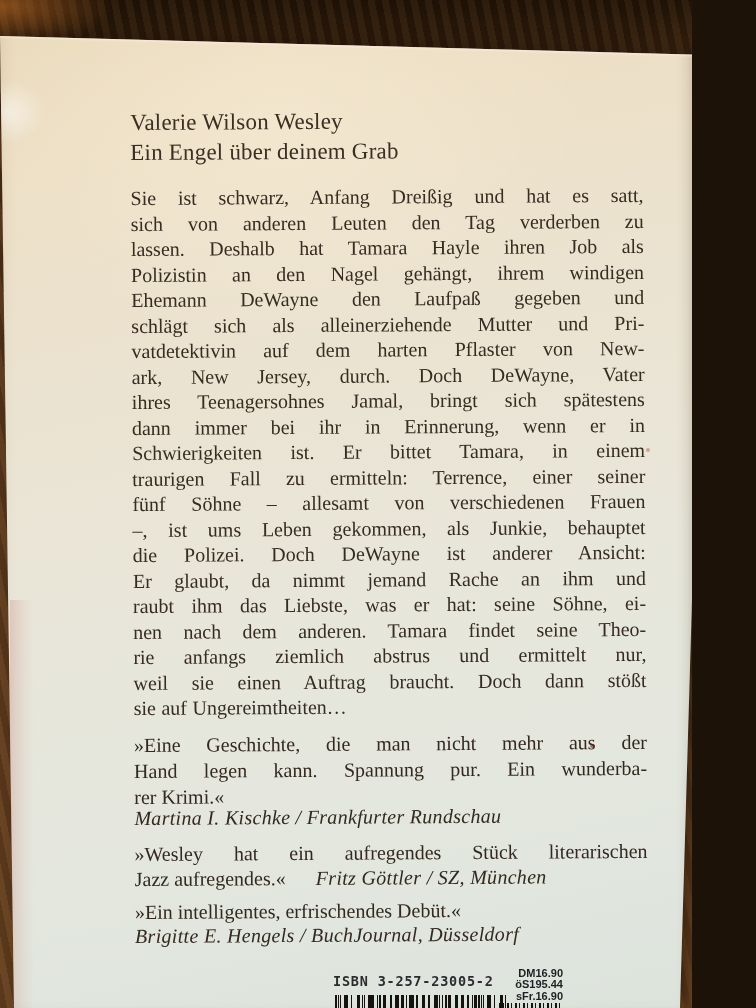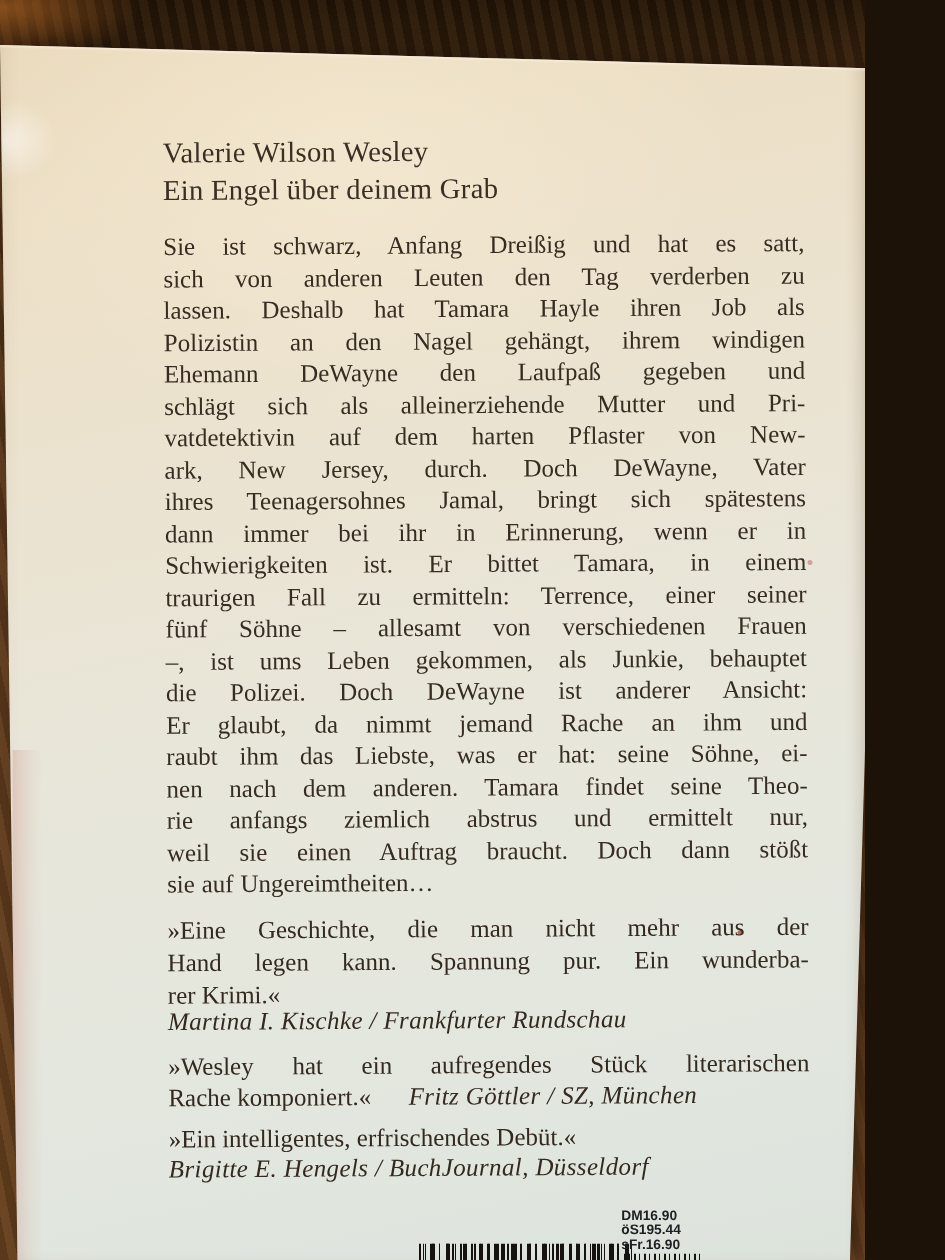--- a/index.html
+++ b/index.html
@@ -54,21 +54,21 @@
   .isbn-text{position:absolute;left:333px;top:973px;width:200px;
     font-family:"DejaVu Sans Mono",monospace;font-size:13.5px;font-weight:600;
     letter-spacing:.8px;color:#2c2c30;}
   .barcode{position:absolute;left:335px;top:995px;width:171px;height:14px;
     background:
       repeating-linear-gradient(90deg,#15120f 0 2px,transparent 2px 5px,#15120f 5px 6px,transparent 6px 11px),
       repeating-linear-gradient(90deg,transparent 0 3px,#15120f 3px 4px,transparent 4px 9px,#15120f 9px 12px,transparent 12px 13px);}
   .prices{position:absolute;left:497px;top:968px;width:66px;
     font-family:"Liberation Sans",sans-serif;font-size:11px;font-weight:600;
     color:#1f1f23;line-height:11.3px;}
-  .price-row{display:flex;justify-content:flex-start;}
+  .price-row{display:flex;justify-content:flex-end;}
   .mini-barcode{position:absolute;left:499px;top:1003px;width:62px;height:5px;
     background:repeating-linear-gradient(90deg,#15120f 0 2px,transparent 2px 4px,#15120f 4px 5px,transparent 5px 8px);}
 </style>
 </head>
 <body>
 
 <div class="stage">
 
   <div class="wood"></div>
 
@@ -114,31 +114,32 @@
               <div class="jline">»Eine Geschichte, die man nicht mehr aus der</div>
               <div class="jline">Hand legen kann. Spannung pur. Ein wunderba-</div>
               <div class="jline">rer Krimi.«</div>
             </div>
           <div class="attr">Martina I. Kischke / Frankfurter Rundschau</div>
         </div>
 
         <div class="review r2">
           <div class="jline">»Wesley hat ein aufregendes Stück literarischen</div>
           <div>
-            <span>Rache komponiert.«</span><span class="attr-inline">Fritz Göttler / SZ, München</span>
+            <span>Jazz aufregendes.«</span><span class="attr-inline">Fritz Göttler / SZ, München</span>
           </div>
         </div>
 
         <div class="review r3">
           <div>»Ein intelligentes, erfrischendes Debüt.«</div>
           <div class="attr">Brigitte E. Hengels / BuchJournal, Düsseldorf</div>
         </div>
 
       </div>
 
+      <div class="isbn-text">ISBN 3-257-23005-2</div>
       <div class="barcode"></div>
 
       <div class="prices">
         <div class="price-row">
           <span>DM</span>
           <span>16.90</span>
         </div>
         <div class="price-row">
           <span>öS</span>
           <span>195.44</span>

